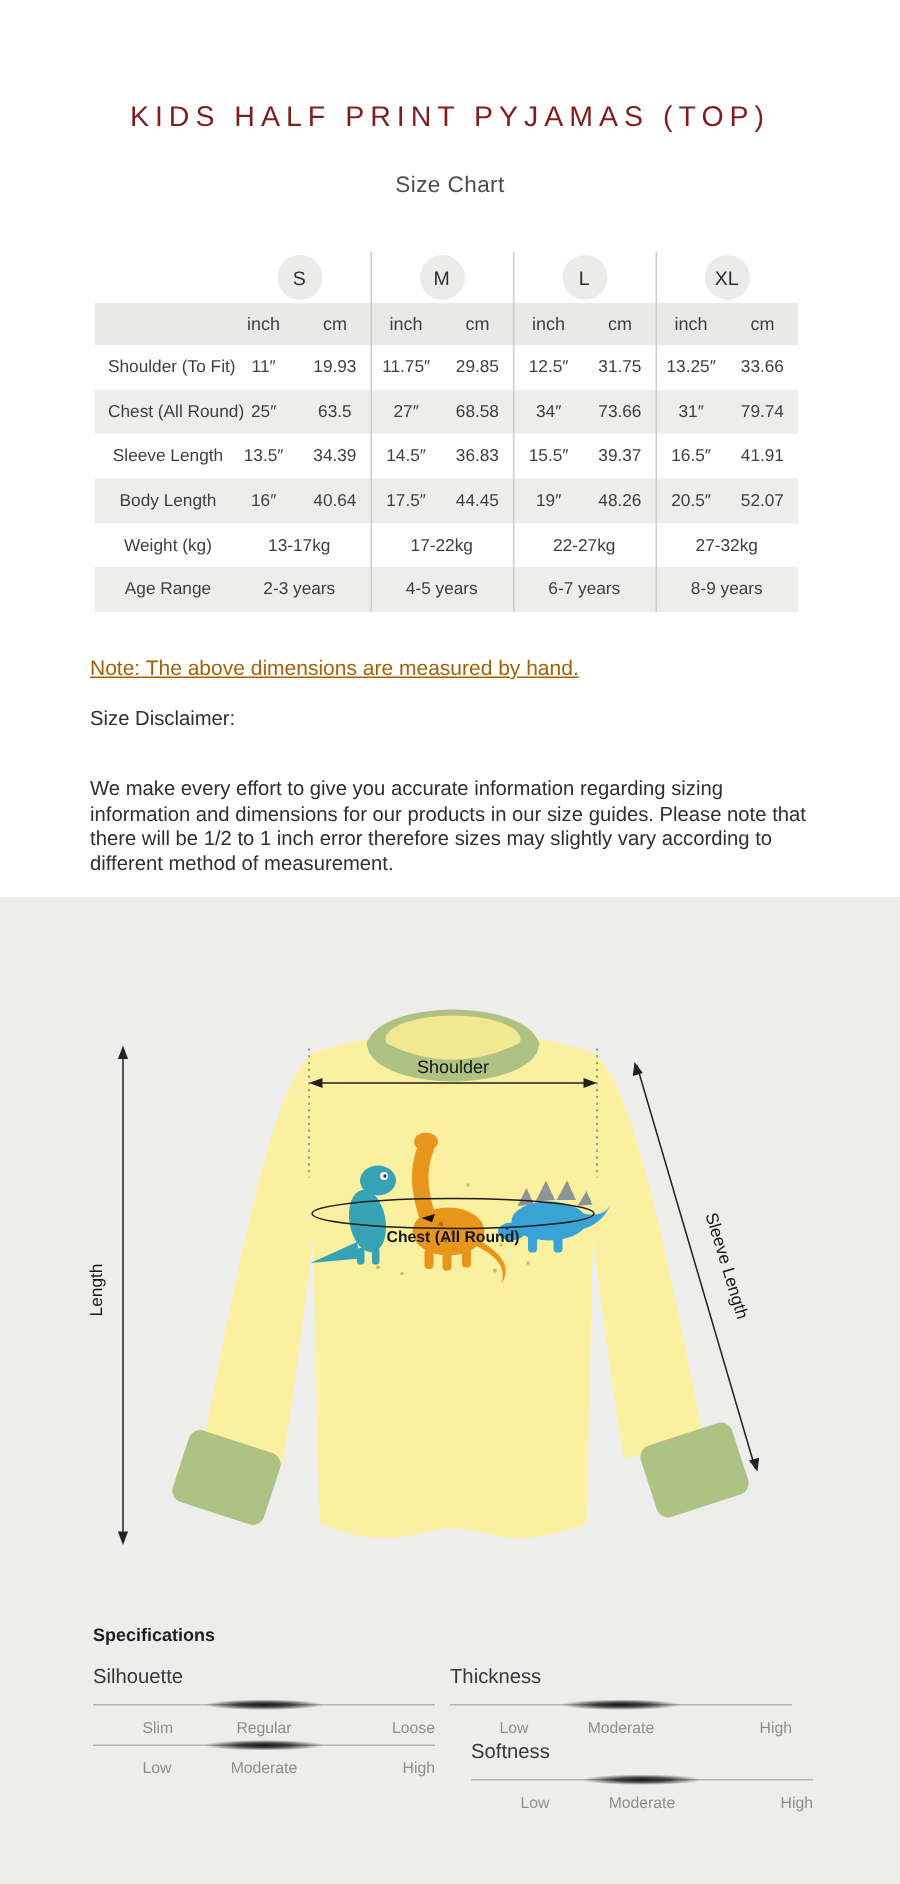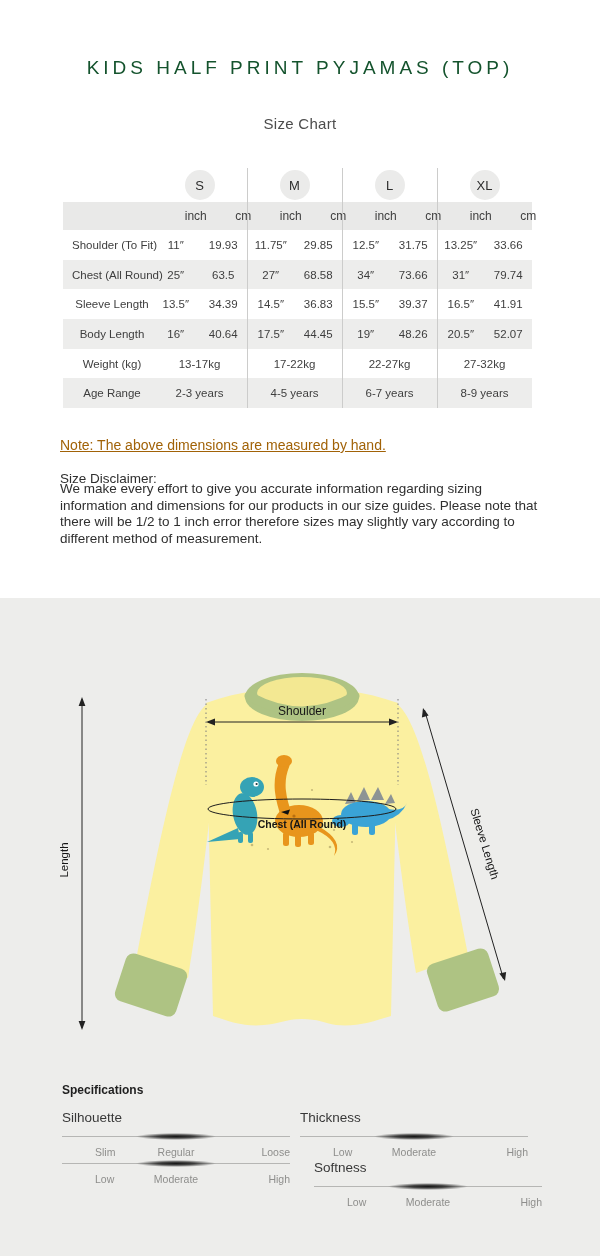--- a/index.html
+++ b/index.html
@@ -2,47 +2,47 @@
 <html><head>
 <meta charset="utf-8">
 <style>
   html,body{margin:0;padding:0;background:#ffffff;}
   .page{
     position:relative;width:600px;height:1256px;margin:0 auto;overflow:hidden;
     background:#ffffff;font-family:"Liberation Sans",sans-serif;color:#3c3c3c;
   }
   
   .title{
-    position:absolute;top:57px;left:0;width:600px;text-align:center;
-    font-size:19px;letter-spacing:4px;color:#14532d;font-weight:400;
+    position:absolute;top:68px;left:0;width:600px;text-align:center;
+    font-size:19px;letter-spacing:4px;color:#7f1d1d;font-weight:400;
   }
   .subtitle{
     position:absolute;top:115px;left:0;width:600px;text-align:center;
     font-size:15px;color:#4c4c4c;letter-spacing:0.3px;
   }
   
   .size-table{position:absolute;left:63px;top:168px;width:469px;font-size:11.5px;color:#3e3e3e;}
   .grid8{display:grid;grid-template-columns:89px repeat(8,47.5px);align-items:center;}
   .grid4{display:grid;grid-template-columns:89px repeat(4,95px);align-items:center;}
   .circle-row{height:34px;}
   .size-circle{
     width:30px;height:30px;border-radius:50%;background:#ebebea;
     display:flex;align-items:center;justify-content:center;
     font-size:13px;color:#2e2e2e;margin:0 auto;
   }
-  .unit-row{height:28px;background:#e9e9e8;font-size:12px;padding-left:20px;}
+  .unit-row{height:28px;background:#e9e9e8;font-size:12px;}
   .t-row{height:29.7px;}
   .t-row.alt{background:#ededec;}
   .row-label{padding-left:9px;text-align:center;white-space:nowrap;}
   .cell{text-align:center;white-space:nowrap;}
   .t-divider{position:absolute;top:0;width:1px;height:240px;background:#cccccb;}
   
   .note{position:absolute;left:60px;top:437px;width:490px;font-size:14px;color:#a16207;text-decoration:underline;}
   .disclaimer-title{position:absolute;left:60px;top:471px;width:490px;font-size:13.5px;color:#2f2f2f;}
-  .disclaimer-body{position:absolute;left:60px;top:481px;width:482px;font-size:13.5px;line-height:16.5px;color:#2f2f2f;}
+  .disclaimer-body{position:absolute;left:60px;top:518px;width:482px;font-size:13.5px;line-height:16.5px;color:#2f2f2f;}
   
   .product-section{position:absolute;left:0;top:598px;width:600px;height:658px;background:#ededeb;}
   .diagram-svg{position:absolute;left:0;top:0;}
   
   .spec-heading{position:absolute;left:62px;top:1083px;font-size:12px;font-weight:bold;color:#1f1f1f;}
   .spec-block{position:absolute;width:228px;}
   .spec-label{font-size:13.5px;color:#383838;margin-bottom:8px;}
   .spec-slider{position:relative;height:7px;}
   .spec-track{position:absolute;left:0;right:0;top:3px;height:1px;background:#b6b6b4;}
   .spec-lens{

